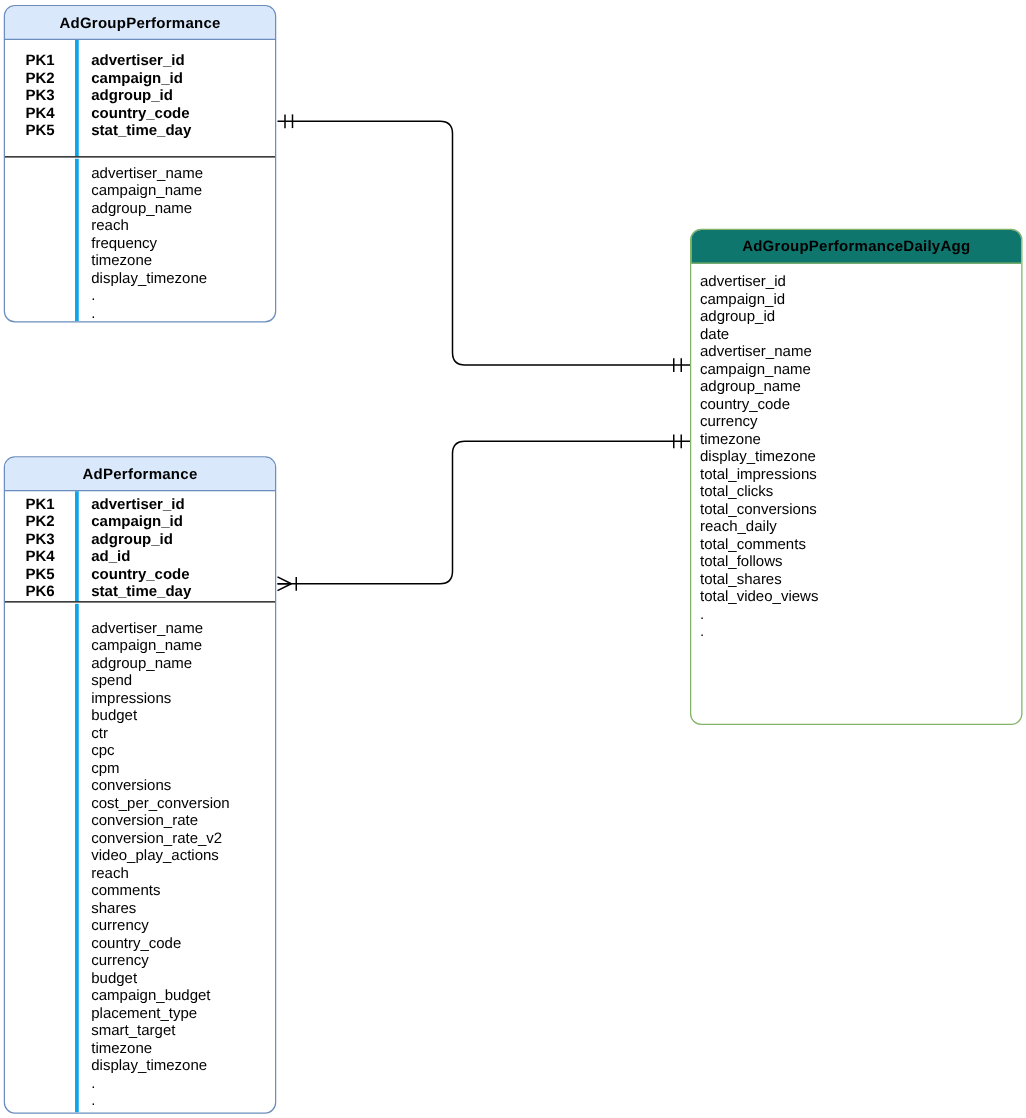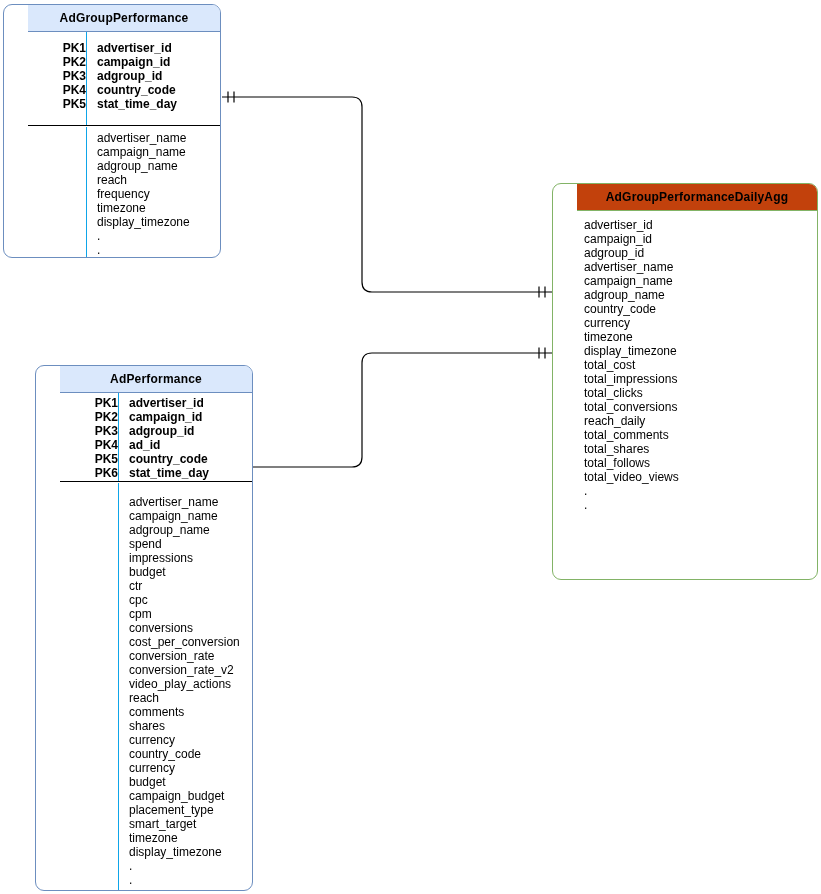--- a/index.html
+++ b/index.html
@@ -6,40 +6,40 @@
   body {
     width:821px; height:894px; background:#ffffff;
     font-family:"Liberation Sans", sans-serif;
     color:#000;
   }
   .canvas { position:relative; width:821px; height:894px; overflow:hidden; }
 
   .er-table {
     position:absolute; background:#ffffff; box-sizing:border-box;
     border:1.5px solid #6c8ebf; border-radius:9px;
-    font-size:12px; display:flex; flex-direction:column; overflow:hidden;padding-left:24px;
+    font-size:12px; display:flex; flex-direction:column; overflow:hidden;
   }
   .er-table.blue  { border-color:#6c8ebf; }
   .er-table.green { border-color:#82b366; }
 
   .er-header {
     height:27px; flex:0 0 27px; box-sizing:border-box;
     display:flex; align-items:center; justify-content:center;
     font-weight:bold; letter-spacing:0.2px;
   }
   .blue  .er-header { background:#dae8fc; border-bottom:1px solid #6c8ebf; }
-  .green .er-header { background:#c2410c; border-bottom:1px solid #82b366; }
+  .green .er-header { background:#0f766e; border-bottom:1px solid #82b366; }
 
   .section { display:flex; flex-direction:row; box-sizing:border-box; }
   .pk-section { flex:0 0 auto; }
   .attr-section { flex:1 1 auto; }
 
   .col-keys {
     width:59px; flex:0 0 59px; box-sizing:border-box;
-    border-right:1px solid #0ea5e9; text-align:right;
+    border-right:3px solid #0ea5e9; text-align:center;
   }
   .col-fields { flex:1 1 auto; padding-left:10px; }
 
   .row { height:14px; line-height:14px; white-space:nowrap; }
   .pk-label, .pk-field-name { font-weight:bold; }
 
   .hdivider { height:0; flex:0 0 1px; border-top:1px solid #000; }
 
   
   #table-0 .pk-section   { height:93px; }
@@ -50,21 +50,21 @@
 
   #table-1 .pk-section   { height:88px; }
   #table-1 .pk-section .col-keys,
   #table-1 .pk-section .col-fields { padding-top:3px; }
   #table-1 .attr-section .col-keys,
   #table-1 .attr-section .col-fields { padding-top:12px; }
 
   #table-2 .field-list { padding:7px 0 0 7px; }
 
   #table-0 { left:3px; top:4px;   width:218px; height:254px; }
-  #table-1 { left:3px; top:365px; width:218px; height:526px;margin-left:32px; }
+  #table-1 { left:3px; top:365px; width:218px; height:526px; }
   #table-2 { left:552px; top:183px; width:266px; height:397px; }
 
   .edge-layer {
     position:absolute; left:0; top:0; width:821px; height:894px;
     pointer-events:none;
   }
   .edge-layer path, .edge-layer line { stroke:#000; stroke-width:1.2; fill:none; }
 </style>
 </head>
 <body>
@@ -182,34 +182,34 @@
         </div>
     </div>
   </div>
 
   <div id="table-2" class="er-table green">
     <div class="er-header">AdGroupPerformanceDailyAgg</div>
     <div class="field-list">
         <div class="row field-name">advertiser_id</div>
         <div class="row field-name">campaign_id</div>
         <div class="row field-name">adgroup_id</div>
+        <div class="row field-name">date</div>
         <div class="row field-name">advertiser_name</div>
         <div class="row field-name">campaign_name</div>
         <div class="row field-name">adgroup_name</div>
         <div class="row field-name">country_code</div>
         <div class="row field-name">currency</div>
         <div class="row field-name">timezone</div>
         <div class="row field-name">display_timezone</div>
-        <div class="row field-name">total_cost</div>
         <div class="row field-name">total_impressions</div>
         <div class="row field-name">total_clicks</div>
         <div class="row field-name">total_conversions</div>
         <div class="row field-name">reach_daily</div>
         <div class="row field-name">total_comments</div>
+        <div class="row field-name">total_follows</div>
         <div class="row field-name">total_shares</div>
-        <div class="row field-name">total_follows</div>
         <div class="row field-name">total_video_views</div>
         <div class="row field-name">.</div>
         <div class="row field-name">.</div>
       </div>
   </div>
 
 </div>
 
 </body></html>

